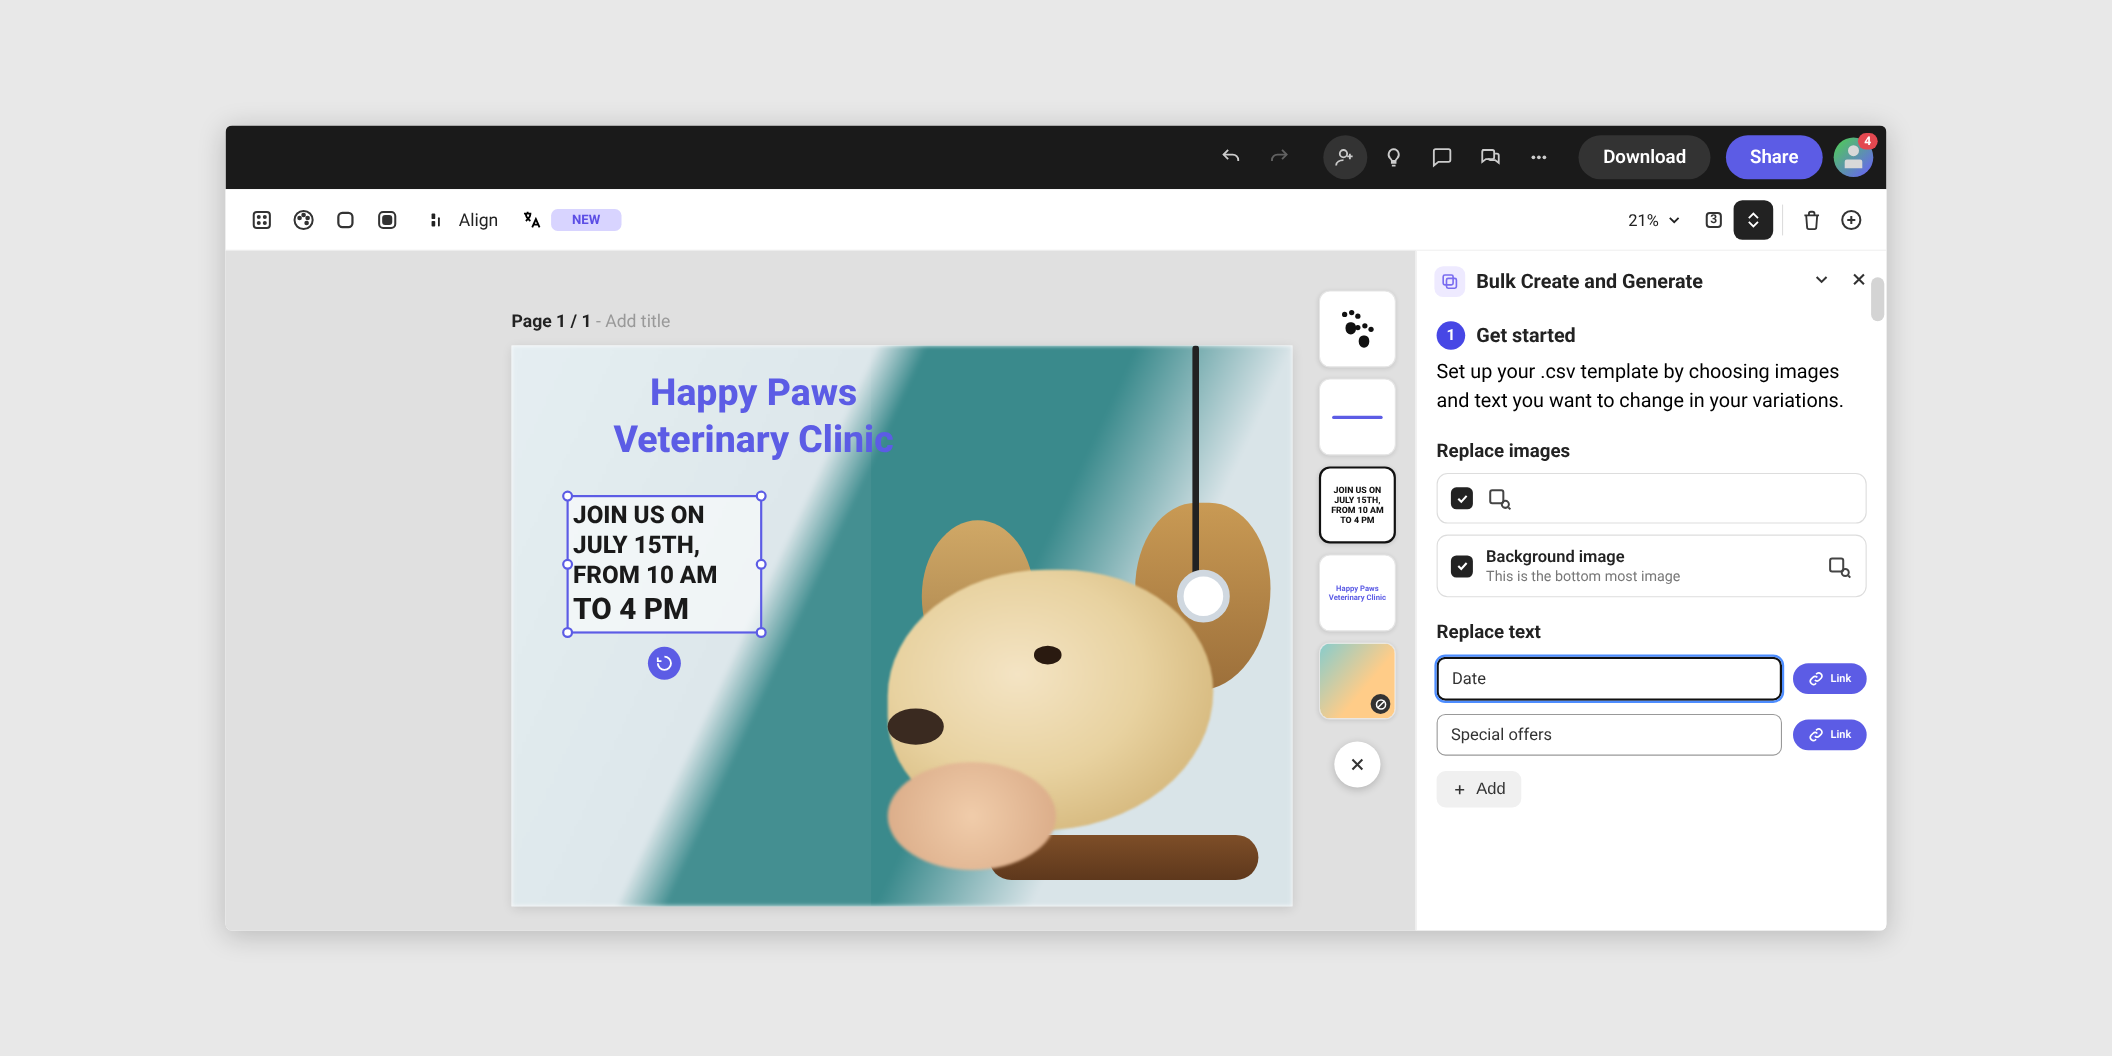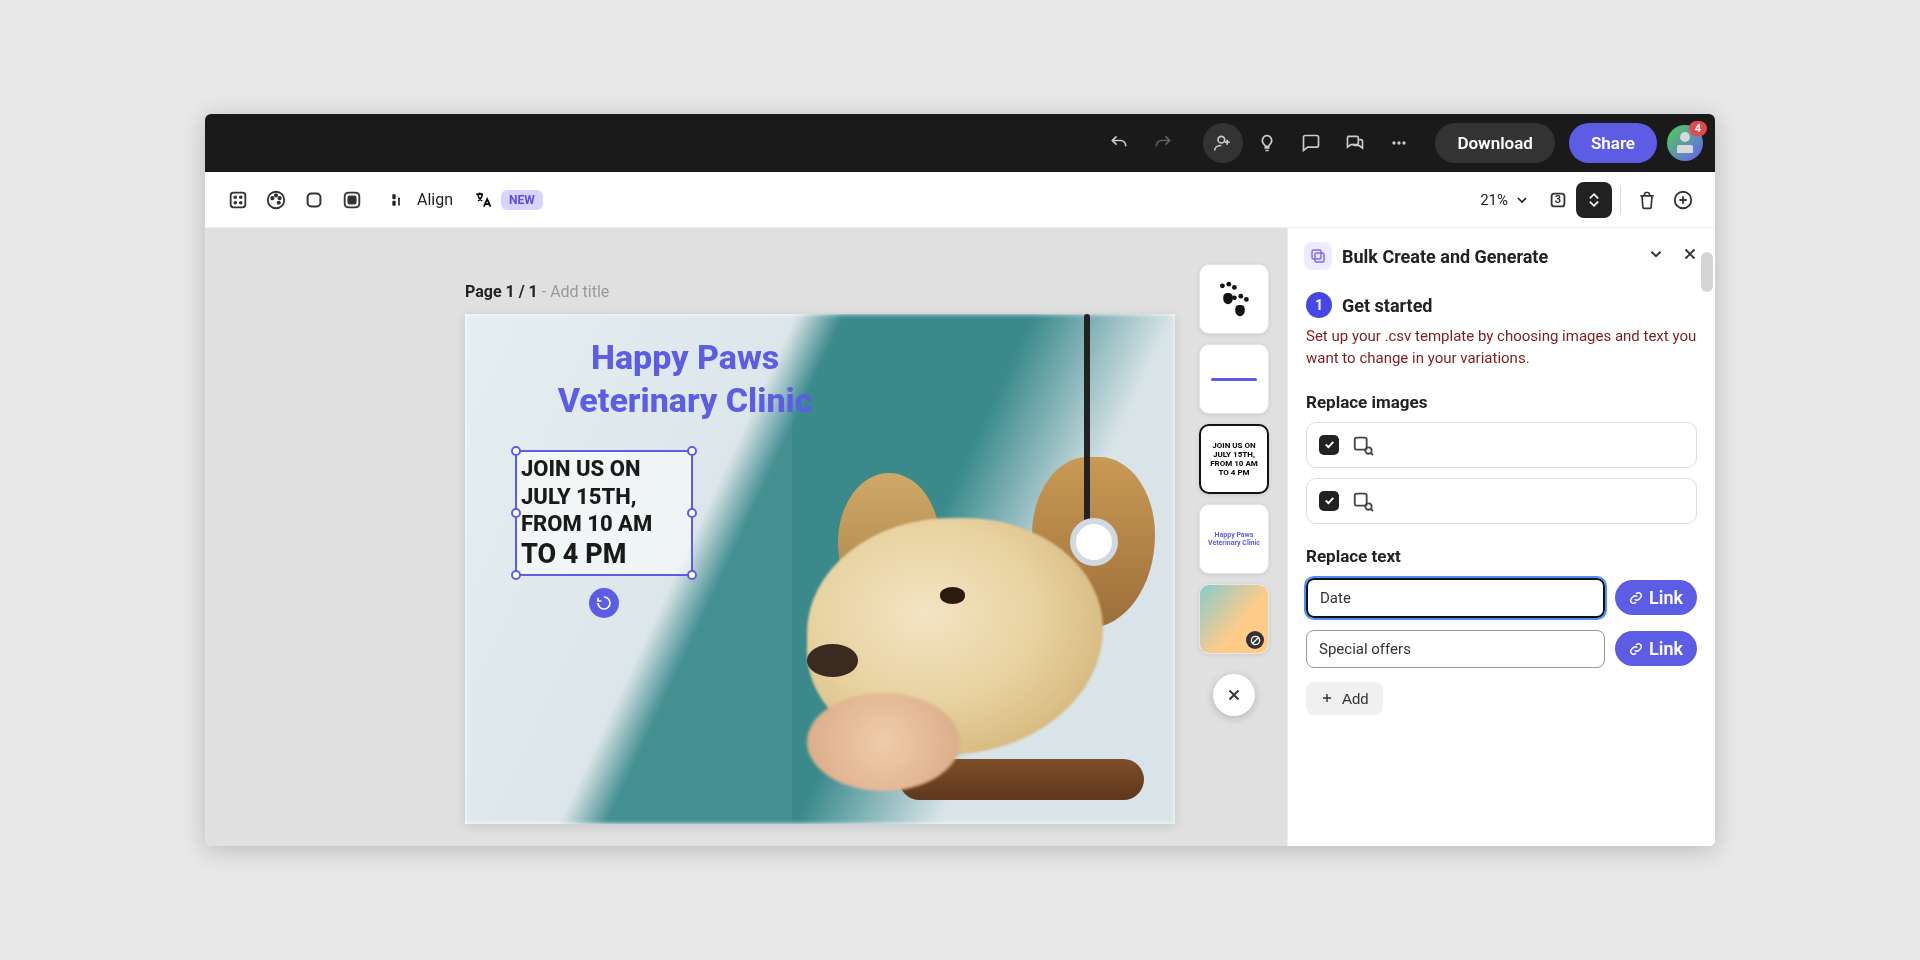--- a/index.html
+++ b/index.html
@@ -57,21 +57,21 @@
   .toolbar {
     height:56px; background:#fff; border-bottom:1px solid #eee;
     display:flex; align-items:center; padding:0 14px;
   }
   .tl-icon{width:38px;height:38px;display:flex;align-items:center;justify-content:center;color:#333;cursor:pointer;}
   .tl-icon svg{width:22px;height:22px;}
   .tl-divider{width:18px;}
   .tl-align{display:flex;align-items:center;gap:8px;font-size:16px;color:#222;text-align:center;}
   .tl-translate{display:flex;align-items:center;gap:8px;margin-left:20px;}
   .new-badge{background:#d8d4ff;color:#5c4ee5;font-size:12px;font-weight:700;
-    padding:3px 8px;border-radius:6px;}
+    padding:3px 19px;border-radius:6px;}
   .tl-spacer{flex:1;}
   .tl-zoom{display:flex;align-items:center;gap:6px;font-size:15px;color:#222;margin-right:10px;}
   .tl-sq{width:36px;height:36px;border-radius:8px;display:flex;align-items:center;justify-content:center;
     color:#333;cursor:pointer;}
   .tl-sq.dark{background:#222;color:#fff;}
   .vline{width:1px;height:28px;background:#ddd;margin:0 8px;}
   
   .workspace{display:flex;height:calc(100% - 114px);}
   .canvas-area{flex:1;background:#e0e0e0;position:relative;overflow:hidden;}
   .page-label{position:absolute;top:54px;left:260px;font-size:16px;color:#222;}
@@ -124,33 +124,33 @@
   
   .panel{width:428px;background:#fff;border-left:1px solid #eee;display:flex;flex-direction:column;position:relative;}
   .panel-header{display:flex;align-items:center;gap:10px;padding:14px 16px;}
   .panel-header .ph-icon{width:28px;height:28px;border-radius:8px;background:#eeeaff;display:flex;align-items:center;justify-content:center;}
   .panel-title{font-weight:700;font-size:18px;flex:1;color:#222;}
   .panel-body{padding:4px 18px 18px 18px;overflow-y:auto;}
   .step-row{display:flex;align-items:center;gap:10px;margin-top:4px;}
   .step-num{width:26px;height:26px;border-radius:50%;background:#4747e5;color:#fff;font-weight:700;
     display:flex;align-items:center;justify-content:center;font-size:14px;}
   .step-title{font-weight:700;font-size:18px;color:#222;}
-  .step-desc{font-size:15px;color:#7f1d1d;margin-top:8px;line-height:1.45;}
+  .step-desc{font-size:18px;color:#000000;margin-top:8px;line-height:1.45;}
   .section-title{font-weight:700;font-size:17px;color:#222;margin-top:22px;}
   .card{border:1px solid #ddd;border-radius:10px;padding:10px 12px;display:flex;align-items:center;gap:12px;margin-top:10px;}
   .checkbox{width:20px;height:20px;border-radius:5px;background:#222;display:flex;align-items:center;justify-content:center;color:#fff;flex-shrink:0;}
   .card-text{flex:1;}
   .card-title{font-weight:600;font-size:15px;color:#222;}
   .card-sub{font-size:13px;color:#777;margin-top:2px;}
   .card-icon{width:24px;height:24px;color:#444;display:flex;align-items:center;justify-content:center;}
   .sub-desc{font-size:14.5px;color:#555;margin-top:8px;line-height:1.45;}
   .field-row{display:flex;align-items:center;gap:10px;margin-top:12px;}
   .text-field{flex:1;border:1px solid #999;border-radius:8px;padding:9px 12px;font-size:15px;color:#333;background:#fff;}
   .text-field.focused{border:2px solid #111;outline:2px solid #4d8dff;outline-offset:0px;}
-  .link-btn{background:#5c5ce5;color:#fff;font-weight:600;font-size:18px;border-radius:18px;
+  .link-btn{background:#5c5ce5;color:#fff;font-weight:600;font-size:10px;border-radius:18px;
     padding:7px 14px;display:flex;align-items:center;gap:6px;cursor:pointer;}
   .add-btn{display:inline-flex;align-items:center;gap:8px;background:#f0f0f0;border:none;
     border-radius:8px;padding:8px 14px;font-size:15px;color:#333;margin-top:14px;cursor:pointer;}
   .scrollbar{position:absolute;right:2px;top:24px;width:12px;height:40px;background:#d4d4d4;border-radius:6px;}
   
   .paw{position:relative;width:28px;height:28px;}
   .paw .p1,.paw .p2,.paw .p3,.paw .p4,.paw .p5{position:absolute;background:#111;border-radius:50%;}
   .paw .p1{width:12px;height:14px;bottom:0;left:8px;border-radius:50% 50% 60% 60%;}
   .paw .p2{width:6px;height:6px;top:2px;left:4px;}
   .paw .p3{width:6px;height:6px;top:0;left:12px;}
@@ -441,20 +441,24 @@
               </svg>
           </div>
         </div>
 
         <div class="card">
           <div class="checkbox">
             <svg width="13" height="13" viewBox="0 0 24 24" fill="none" stroke="currentColor" stroke-width="3.5">
                 <path d="M5 12l5 5L19 7"></path>
               </svg>
           </div>
+          <div class="card-text">
+            <div class="card-title">Background image</div>
+            <div class="card-sub">This is the bottom most image</div>
+          </div>
           <div class="card-icon">
             <svg width="22" height="22" viewBox="0 0 24 24" fill="none" stroke="currentColor" stroke-width="2">
                 <rect x="3" y="4" width="13" height="13" rx="2"></rect>
                 <circle cx="18" cy="18" r="3.5"></circle>
                 <path d="M21 21l2 2"></path>
               </svg>
           </div>
         </div>
 
         <div class="section-title">Replace text</div>

